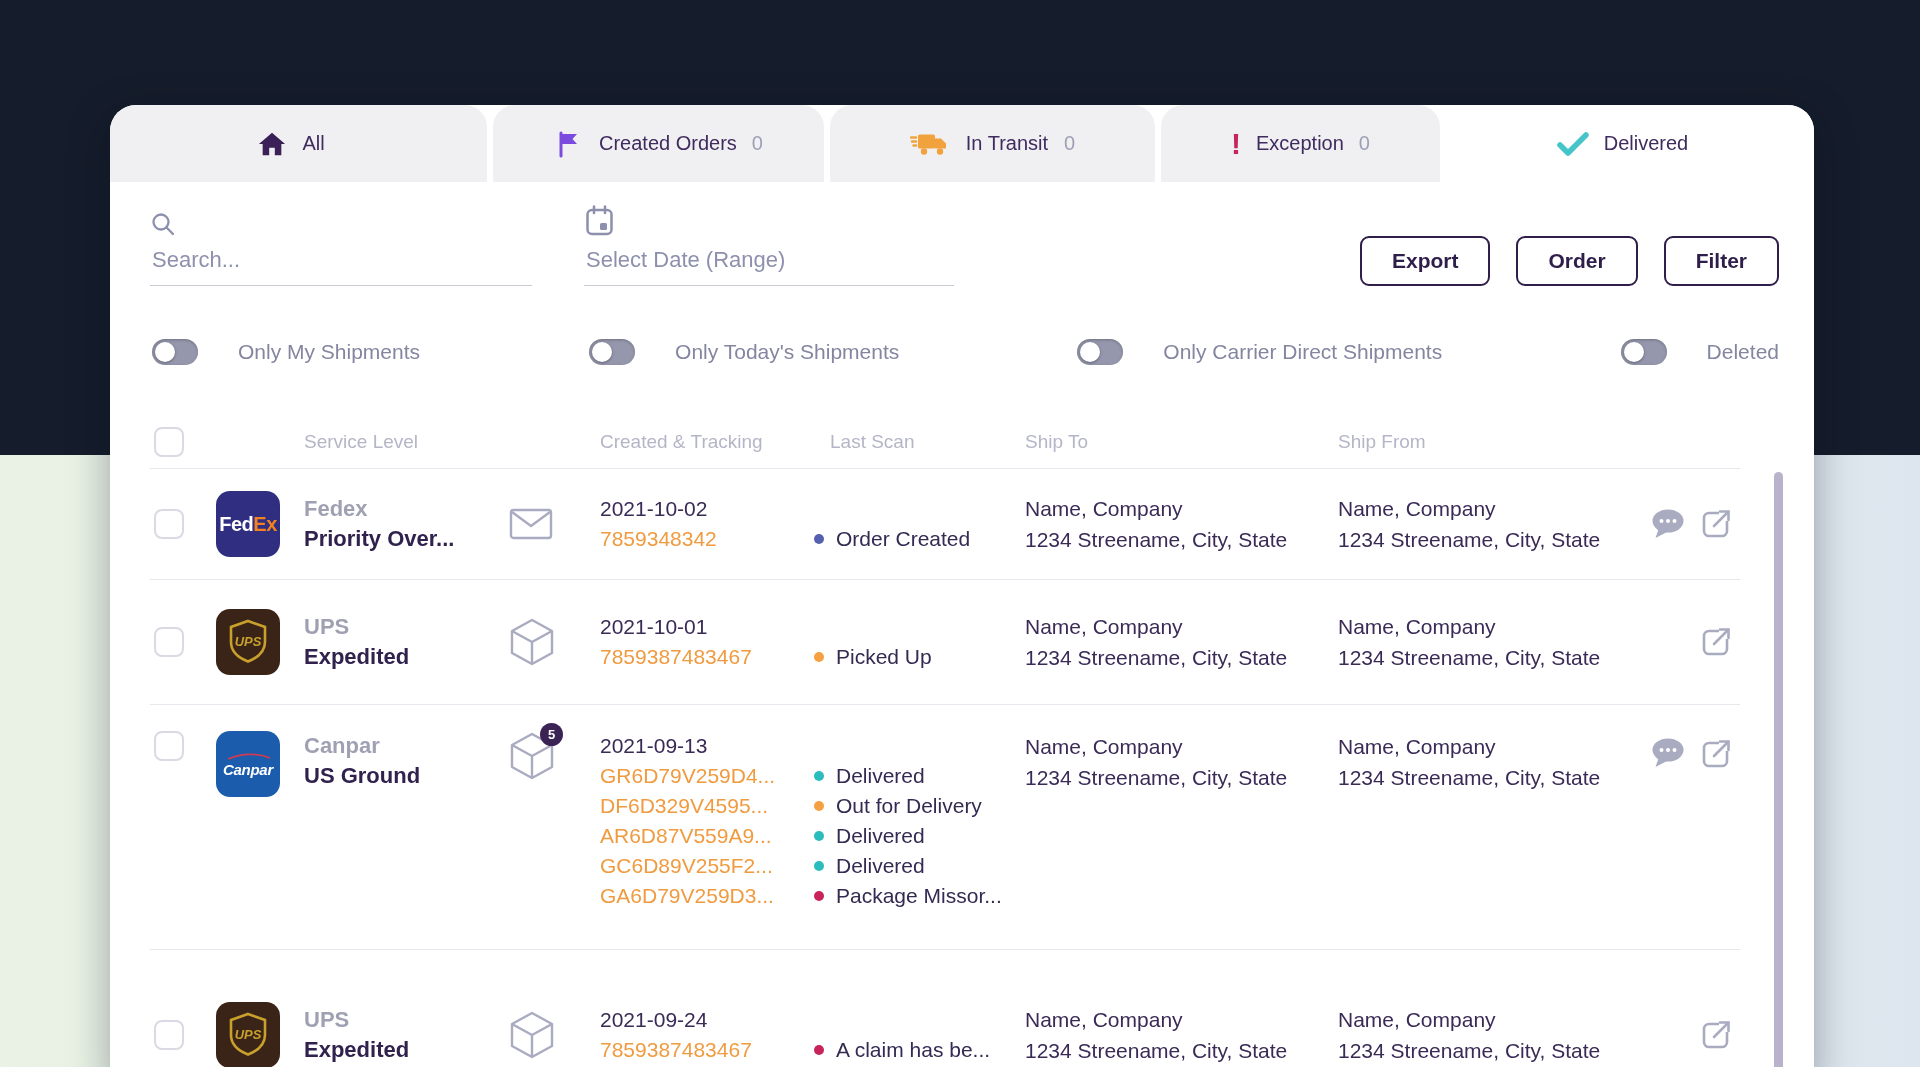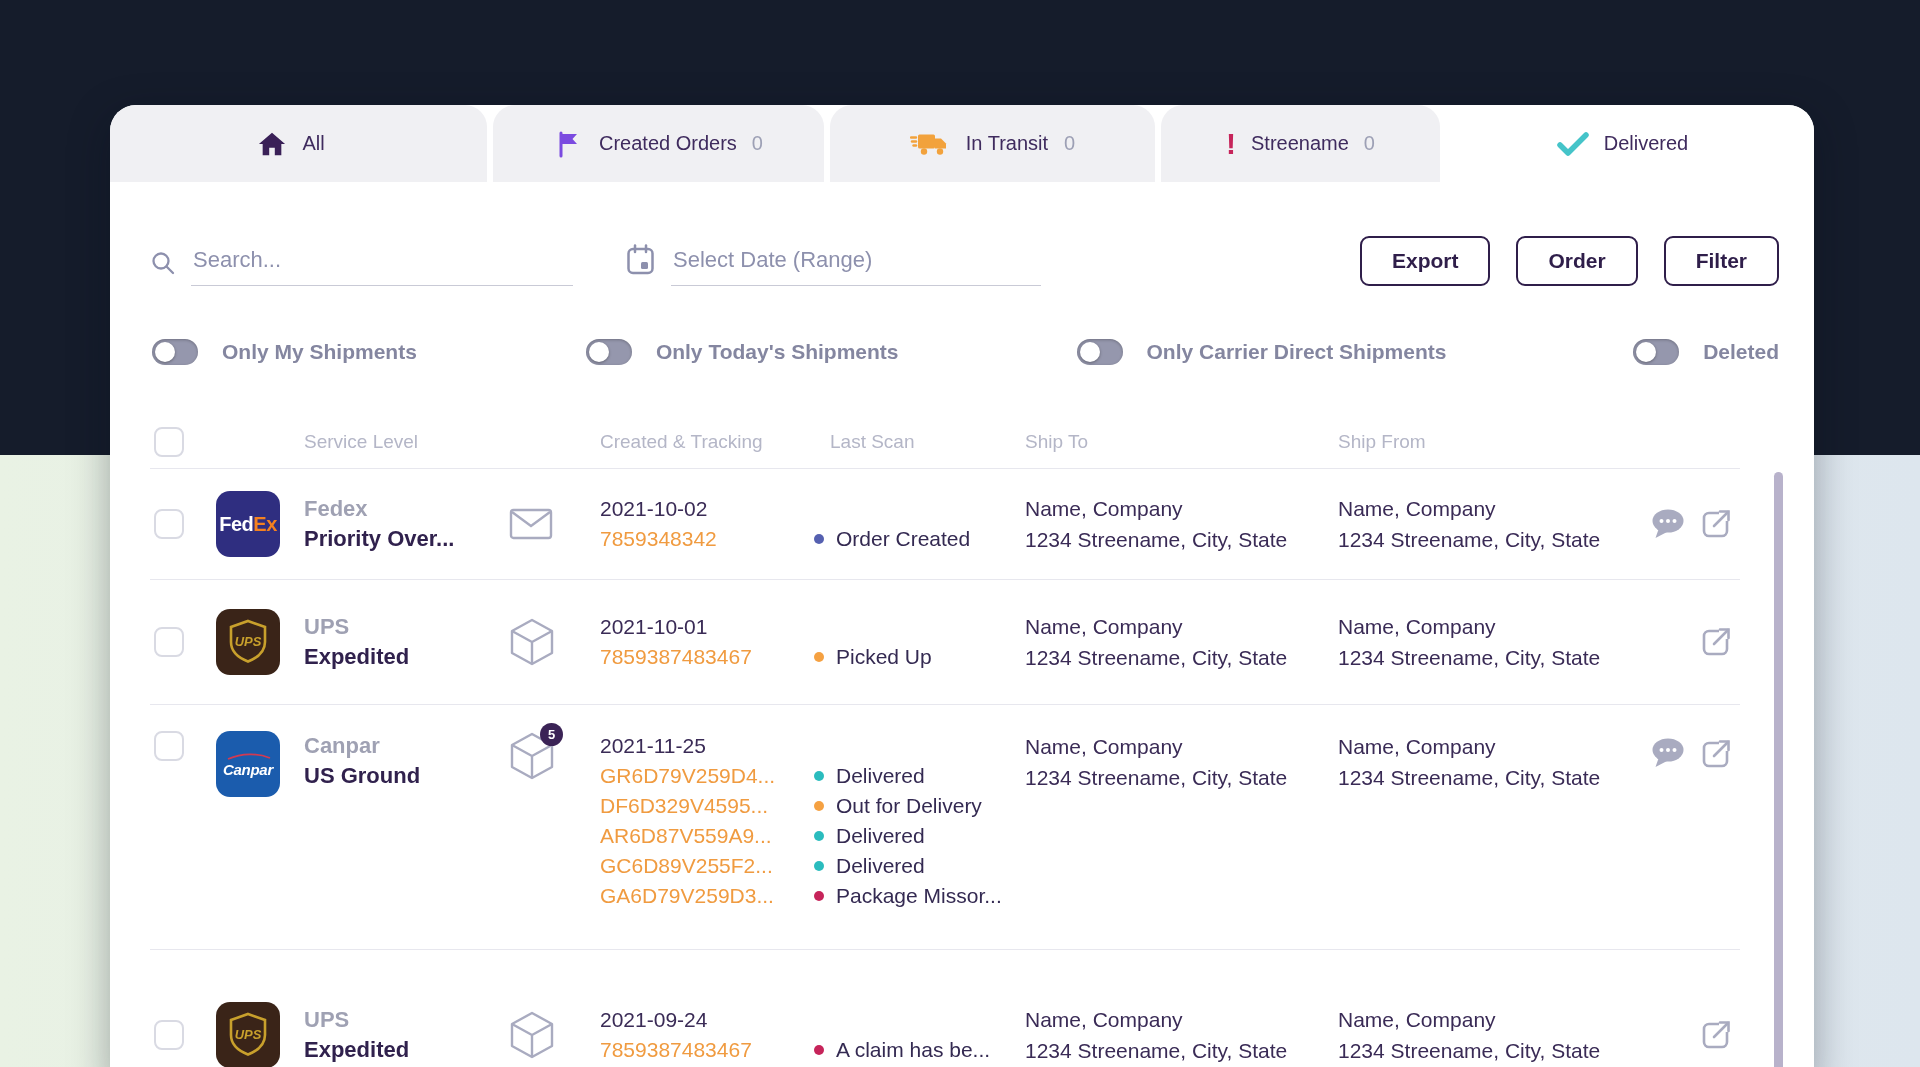--- a/index.html
+++ b/index.html
@@ -16,35 +16,35 @@
   .tab { background:#f0f0f3; border-radius:22px 22px 0 0; display:flex; align-items:center;
     justify-content:center; gap:15px; margin-right:6px; cursor:pointer; }
   .tab.active { background:#fff; margin-right:0; flex:1; }
   .tab-label { font-size:20px; color:#3f2b5e; font-weight:500; }
   .tab-count { font-size:20px; color:#9da0b5; }
   .t-all{width:377px;} .t-created{width:331px;} .t-transit{width:325px;gap:16px;} .t-exception{width:279px;}
   .excl { font-size:30px; font-weight:800; color:#c6245a; line-height:30px; }
 
   
   .toolbar { display:flex; align-items:flex-end; margin-top:46px; padding:0 35px 0 40px; height:58px; }
-  .field-group { display:flex; align-items:flex-end; }
+  .field-group { display:flex; align-items:flex-start;flex-direction:column; }
   .field-group svg { margin-right:15px; margin-bottom:10px; }
   .u-input { border:none; outline:none; border-bottom:1.5px solid #c9cad6; background:transparent;
     font-size:22px; color:#5a5c78; padding:0 2px 12px 2px; font-family:inherit; }
   .u-input::placeholder { color:#8d90ad; opacity:1; }
   .search-input { width:382px; }
   .date-group { margin-left:52px; }
   .date-input { width:370px; }
   .btns { margin-left:auto; display:flex; gap:26px; }
   .btn { height:50px; padding:0 30px; background:#fff; border:2.5px solid #2f1e4a; border-radius:9px;
     font-size:21px; font-weight:bold; color:#2f1e4a; font-family:inherit; cursor:pointer; }
 
   
   .filters { display:flex; align-items:center; margin-top:52px; padding:0 35px 0 42px; height:28px; }
-  .f-item { display:flex; align-items:center; gap:24px;font-weight:bold; }
+  .f-item { display:flex; align-items:center; gap:40px; }
   .f-label { font-size:21px; color:#8486a0; }
   .toggle { width:46px; height:26px; border-radius:13px; background:#9597ad; position:relative;
     cursor:pointer; box-shadow:inset 0 1px 3px rgba(0,0,0,.25); flex:none; }
   .knob { position:absolute; left:3px; top:3px; width:20px; height:20px; border-radius:50%;
     background:#fff; box-shadow:0 1px 3px rgba(0,0,0,.35); }
   .f2 { margin-left:169px; } .f3 { margin-left:178px; } .f4 { margin-left:auto; }
 
   
   .grid { display:grid; grid-template-columns:66px 88px 205px 91px 214px 211px 313px 306px 48px 48px; }
   .thead { margin:58px 74px 0 40px; height:36px; align-items:center; }
@@ -125,21 +125,21 @@
           <line x1="1" y1="7" x2="6" y2="7"></line>
             <line x1="2" y1="11" x2="6" y2="11"></line>
             <line x1="3.5" y1="15" x2="6" y2="15"></line>
         </g>
       </svg>
       <span class="tab-label">In Transit</span>
       <span class="tab-count">0</span>
     </div>
     <div class="tab t-exception">
       <span class="excl">!</span>
-      <span class="tab-label">Streename</span>
+      <span class="tab-label">Exception</span>
       <span class="tab-count">0</span>
     </div>
     <div class="tab active">
       <svg width="32" height="26" viewBox="0 0 32 26">
         <path d="M3 14l8 8L29 4" stroke="#45c4c9" stroke-width="5.5" fill="none" stroke-linecap="round" stroke-linejoin="round"></path>
       </svg>
       <span class="tab-label">Delivered</span>
       <span class="tab-count"></span>
     </div>
   </div>
@@ -337,21 +337,21 @@
       <div class="cell">
         <div class="pkg-wrap">
           <svg width="46" height="50" viewBox="0 0 46 50">
             <path d="M23 3 43 14v22L23 47 3 36V14Z" fill="none" stroke="#a9abc0" stroke-width="2.4" stroke-linejoin="round"></path>
             <path d="M3 14l20 11 20-11M23 25v22" fill="none" stroke="#a9abc0" stroke-width="2.4" stroke-linejoin="round"></path>
           </svg>
           <div class="badge">5</div>
         </div>
       </div>
       <div class="cell">
-        <div class="date">2021-11-25</div>
+        <div class="date">2021-09-13</div>
         <a class="tracking">GR6D79V259D4...</a>
         <a class="tracking">DF6D329V4595...</a>
         <a class="tracking">AR6D87V559A9...</a>
         <a class="tracking">GC6D89V255F2...</a>
         <a class="tracking">GA6D79V259D3...</a>
       </div>
       <div class="cell c-scan">
         <div class="scan-item">
           <span class="dot" style="background-color: rgb(43, 188, 190);"></span>
           <span>Delivered</span>

